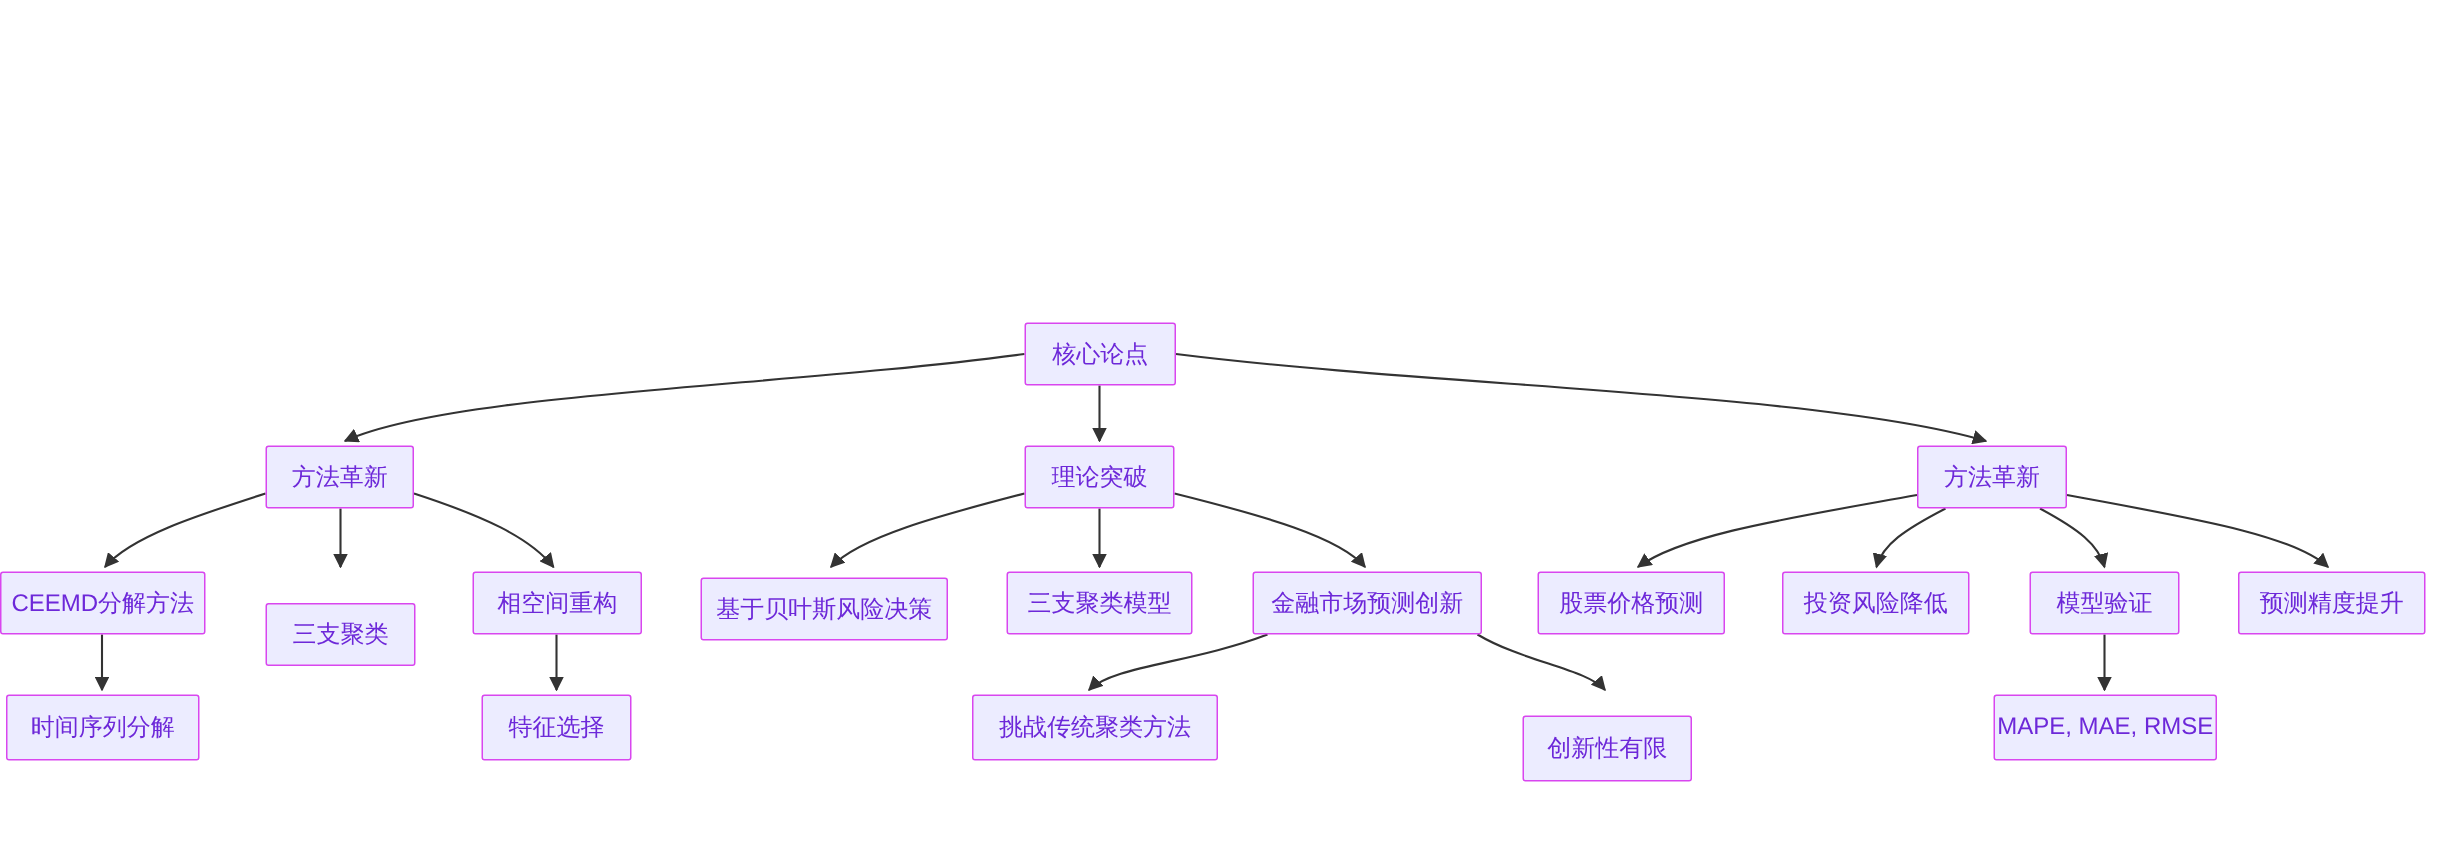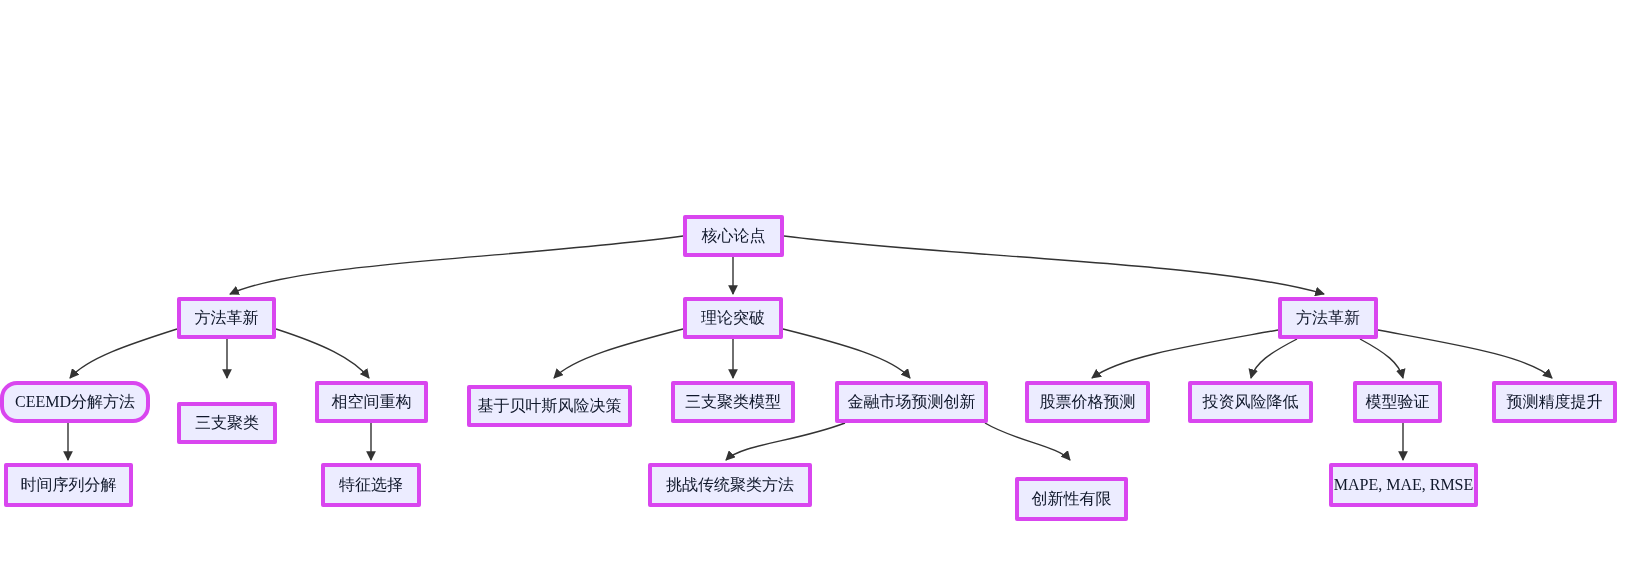--- a/index.html
+++ b/index.html
@@ -25,30 +25,29 @@
   }
   .edges-layer path.edge {
     fill: none;
     stroke: #333333;
     stroke-width: 1.4px;
   }
   .node {
     position: absolute;
     box-sizing: border-box;
     background: #ECECFF;
-    border: 4px solid #d946ef;
+    border: 1px solid #d946ef;
     border-radius: 2px;
-    color: #0f172a;
+    color: #6d28d9;
     font-size: 16px;
     display: flex;
     align-items: center;
     justify-content: center;
     white-space: nowrap;
     text-align: center;
-    font-family: Liberation Serif, serif;
   }
 </style>
 </head>
 <body>
 
 <div class="canvas">
 
   <svg class="edges-layer" width="1628" height="576" viewBox="0 0 1628 576" xmlns="http://www.w3.org/2000/svg">
     <defs>
       <marker id="arrow" viewBox="0 0 10 10" refX="9" refY="5" markerWidth="7" markerHeight="7" orient="auto-start-reverse">
@@ -76,37 +75,37 @@
   </svg>
 
   <div class="node" style="left:683px; top:215px; width:101px; height:42px;">核心论点</div>
 
   <div class="node" style="left:177px; top:297px; width:99px; height:42px;">方法革新</div>
 
   <div class="node" style="left:683px; top:297px; width:100px; height:42px;">理论突破</div>
 
   <div class="node" style="left:1278px; top:297px; width:100px; height:42px;">方法革新</div>
 
-  <div class="node" style="left:0px; top:381px; width:150px; height:42px;border-radius:17px;">CEEMD分解方法</div>
+  <div class="node" style="left:0px; top:381px; width:137px; height:42px;">CEEMD分解方法</div>
 
   <div class="node" style="left:177px; top:402px; width:100px; height:42px;">三支聚类</div>
 
   <div class="node" style="left:315px; top:381px; width:113px; height:42px;">相空间重构</div>
 
   <div class="node" style="left:467px; top:385px; width:165px; height:42px;">基于贝叶斯风险决策</div>
 
   <div class="node" style="left:671px; top:381px; width:124px; height:42px;">三支聚类模型</div>
 
   <div class="node" style="left:835px; top:381px; width:153px; height:42px;">金融市场预测创新</div>
 
   <div class="node" style="left:1025px; top:381px; width:125px; height:42px;">股票价格预测</div>
 
   <div class="node" style="left:1188px; top:381px; width:125px; height:42px;">投资风险降低</div>
 
-  <div class="node" style="left:1353px; top:381px; width:89px; height:42px;">模型验证</div>
+  <div class="node" style="left:1353px; top:381px; width:100px; height:42px;">模型验证</div>
 
   <div class="node" style="left:1492px; top:381px; width:125px; height:42px;">预测精度提升</div>
 
   <div class="node" style="left:321px; top:463px; width:100px; height:44px;">特征选择</div>
 
   <div class="node" style="left:4px; top:463px; width:129px; height:44px;">时间序列分解</div>
 
   <div class="node" style="left:648px; top:463px; width:164px; height:44px;">挑战传统聚类方法</div>
 
   <div class="node" style="left:1015px; top:463px; width:113px; height:44px;margin-top:14px;">创新性有限</div>

